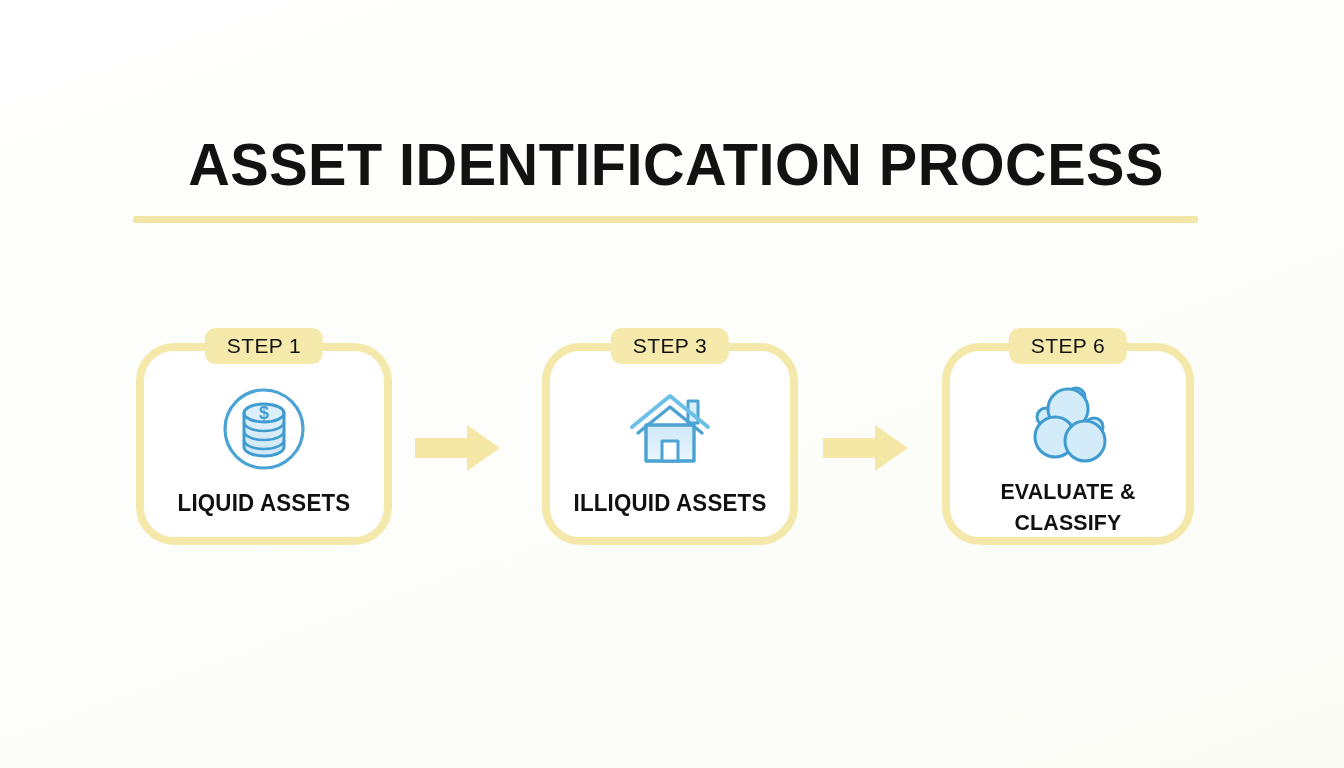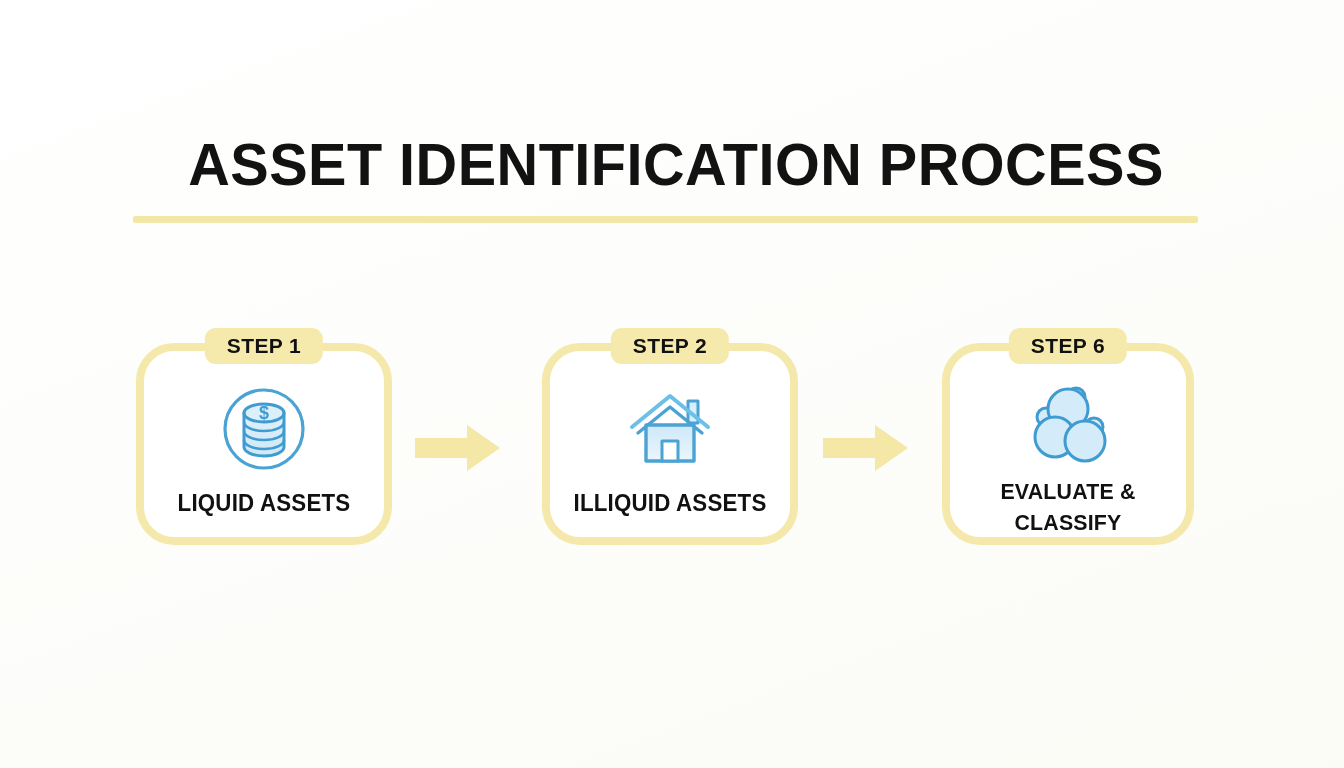--- a/index.html
+++ b/index.html
@@ -73,21 +73,21 @@
   .card-3 { left: 942px; width: 252px; }
 
   .badge {
     position: absolute;
     top: -23px;
     left: 50%;
     transform: translateX(-50%);
     background: #f5eaab;
     border-radius: 11px;
     padding: 5px 22px 6px 22px;
-    font-weight: 700;
+    font-weight: 400;
     font-size: 21px;
     line-height: 25px;
     letter-spacing: 0.4px;
     color: #111111;
     white-space: nowrap;
     z-index: 3;
   }
 
   .card-icon {
     position: absolute;
@@ -167,21 +167,21 @@
       <div class="card-label">LIQUID ASSETS</div>
     </div>
 
     <div class="arrow arrow-1">
       <svg width="85" height="46" viewBox="0 0 85 46" aria-hidden="true">
         <path d="M0 13 H52 V0 L85 23 L52 46 V33 H0 Z" fill="#f5e8a6"></path>
       </svg>
     </div>
 
     <div class="card card-2">
-      <div class="badge">STEP 2</div>
+      <div class="badge">STEP 3</div>
       <div class="card-icon">
         <svg width="92" height="92" viewBox="0 0 92 92" aria-hidden="true">
           <defs>
             <linearGradient id="housefill" x1="0" y1="0" x2="0" y2="1">
               <stop offset="0%" stop-color="#cfe8f8"></stop>
               <stop offset="100%" stop-color="#eaf6fd"></stop>
             </linearGradient>
           </defs>
           <rect x="64" y="18" width="10" height="22" fill="#d9eefb" stroke="#4ba3d4" stroke-width="3" stroke-linejoin="round"></rect>
           <path d="M22 42 h48 v36 h-48 z" fill="url(#housefill)" stroke="#4ba3d4" stroke-width="3.4" stroke-linejoin="round"></path>

